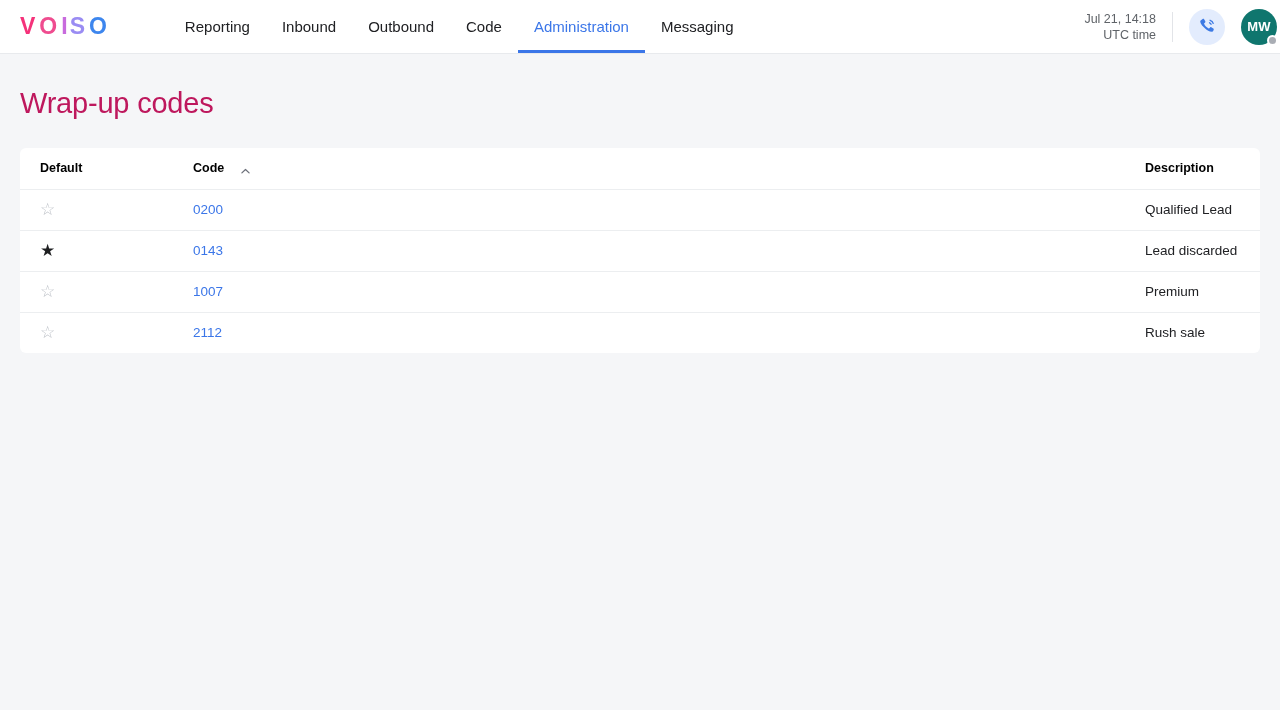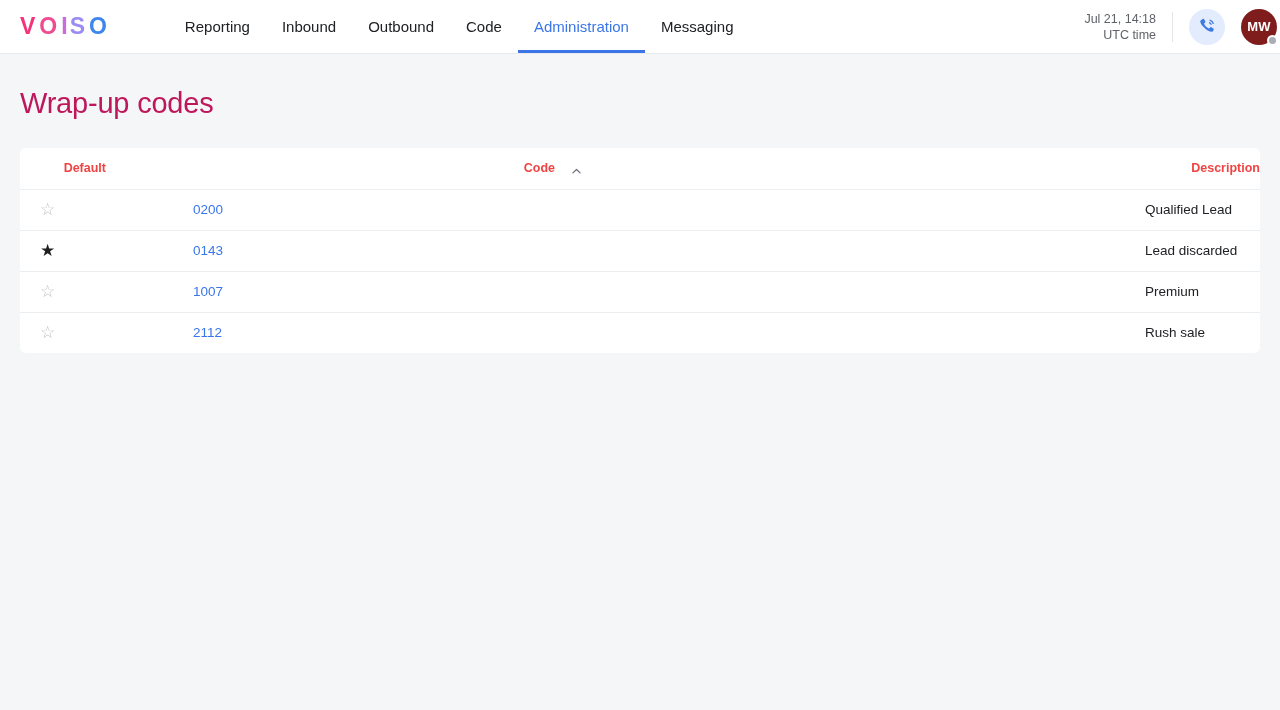--- a/index.html
+++ b/index.html
@@ -107,21 +107,21 @@
   .avatar-wrap {
     position: relative;
     width: 36px;
     height: 36px;
     cursor: pointer;
   }
   .avatar {
     width: 36px;
     height: 36px;
     border-radius: 50%;
-    background: #7f1d1d;
+    background: #0f766e;
     color: #ffffff;
     font-size: 13px;
     font-weight: 700;
     display: flex;
     align-items: center;
     justify-content: center;
     letter-spacing: 0.3px;
   }
   .status-dot {
     position: absolute;
@@ -169,24 +169,24 @@
     box-shadow: 0 0 0 0 rgba(0,0,0,0);
   }
 
   table {
     width: 100%;
     border-collapse: collapse;
     table-layout: fixed;
   }
 
   th {
-    text-align: right;
+    text-align: left;
     font-size: 12.5px;
     font-weight: 700;
-    color: #ef4444;
+    color: #000000;
     height: 41px;
     padding: 0;
     vertical-align: middle;
     border-bottom: 1px solid #eceef0;
   }
 
   td {
     font-size: 13.5px;
     color: #202124;
     height: 41px;

